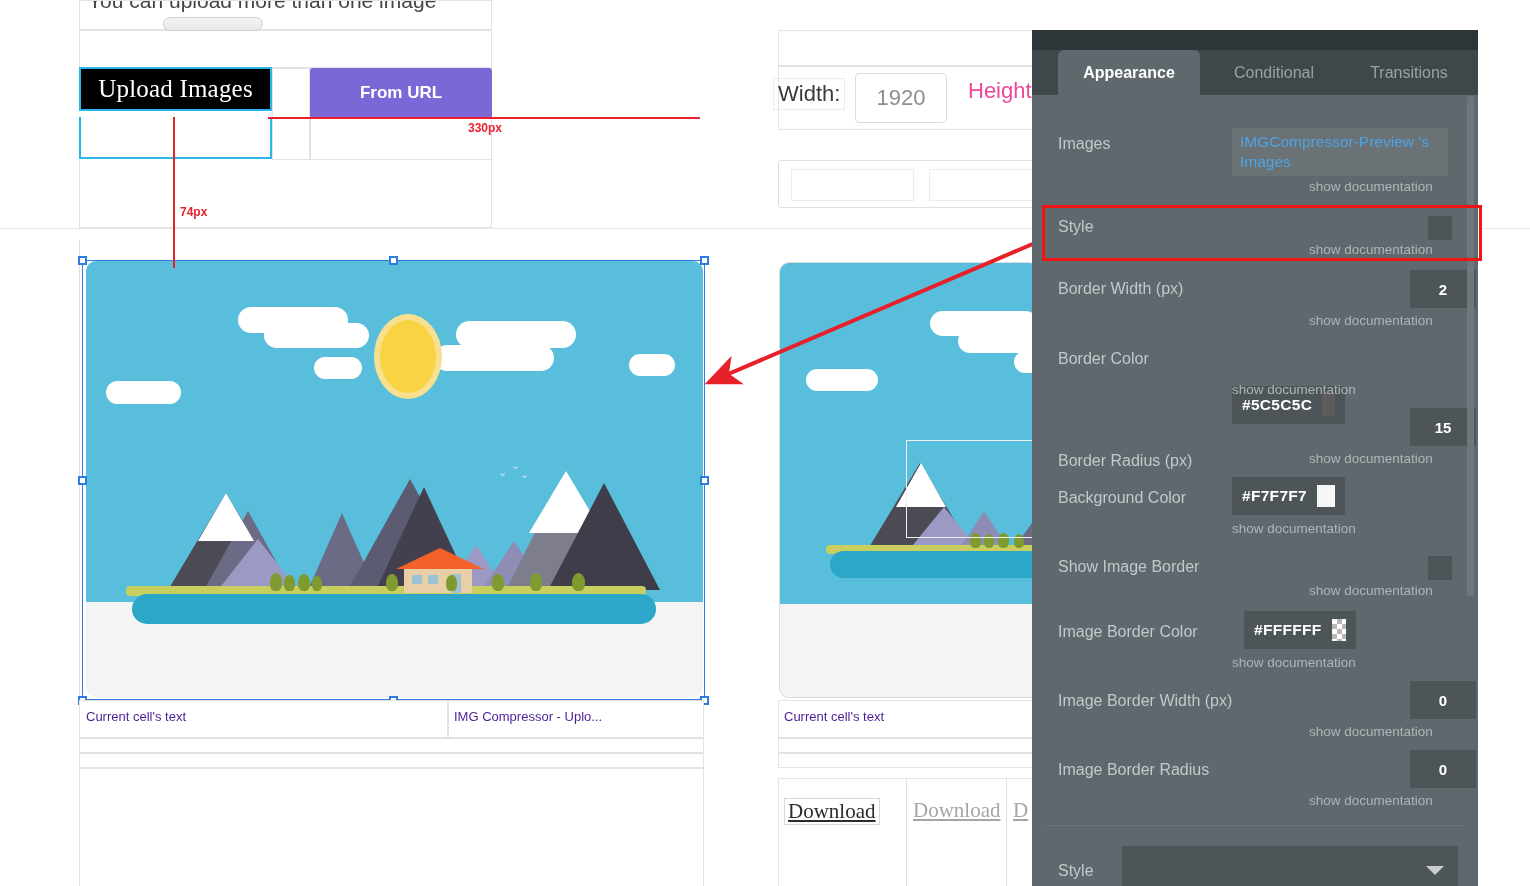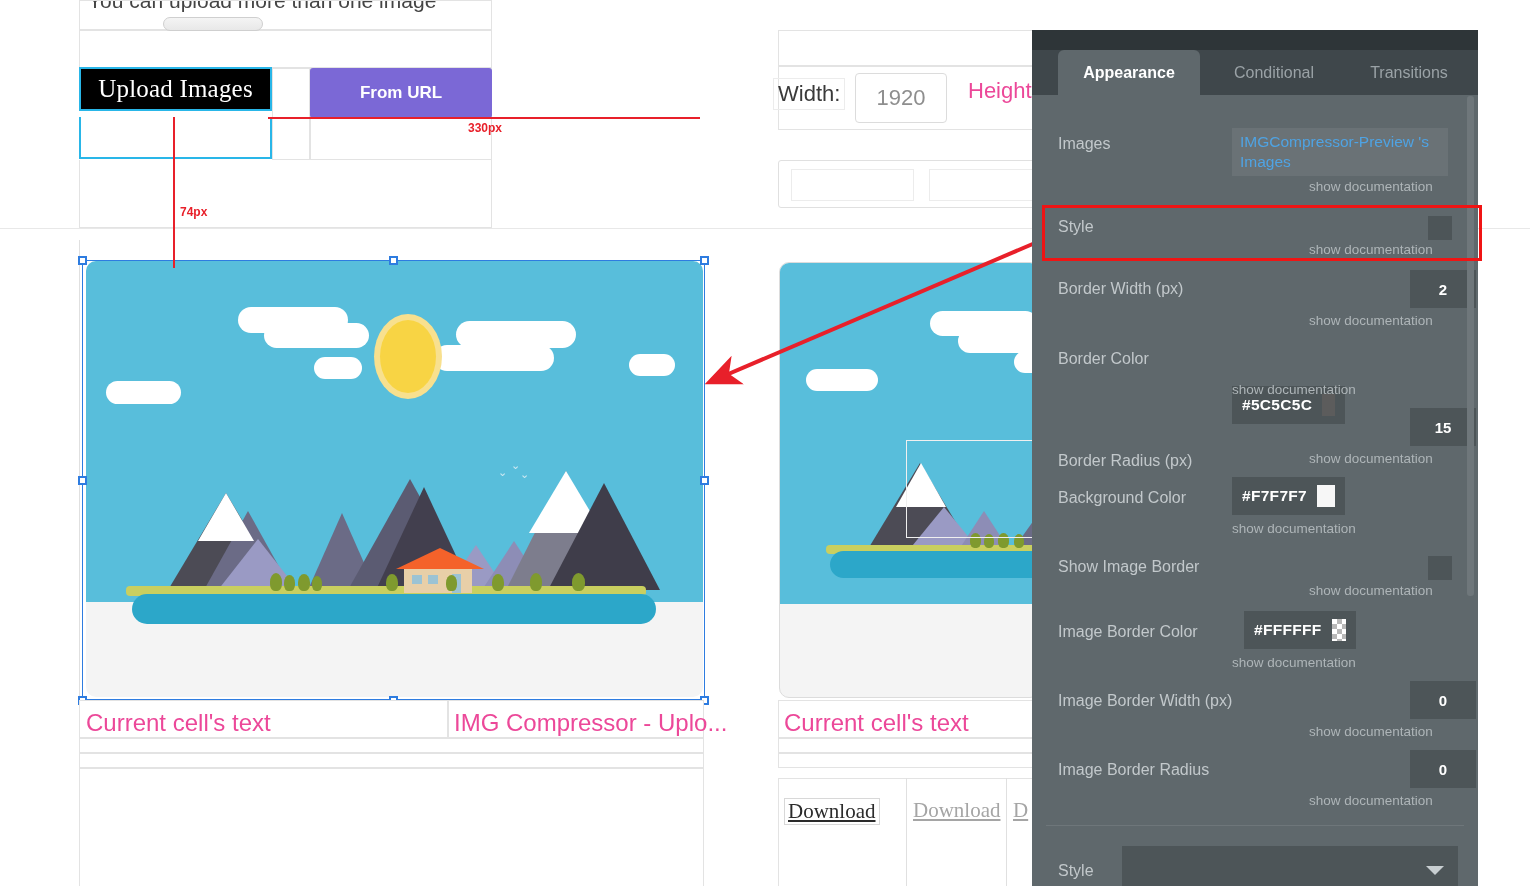--- a/index.html
+++ b/index.html
@@ -84,21 +84,21 @@
   .bird { position:absolute; color:#cfe9f2; font-size:11px; }
 
   
   .selrect { position:absolute; border:1px solid #2e7ce0; pointer-events:none; }
   .handle {
     position:absolute; width:9px; height:9px; background:#ffffff;
     border:2px solid #2e7ce0;
   }
 
   
-  .celltext { position:absolute; font-size:24px; color:#ec4899; }
+  .celltext { position:absolute; font-size:13px; color:#4c1d95; }
   .dl-link {
     position:absolute; font-family:"Liberation Serif", serif; font-size:21px;
     text-decoration:underline;
   }
 
   
   .redline { position:absolute; background:#e8202a; }
   .redlabel { position:absolute; color:#e8202a; font-size:12px; font-weight:bold; }
   .redbox { position:absolute; border:3px solid #f01414; }
   svg.arrow { position:absolute; left:0; top:0; width:1530px; height:886px; pointer-events:none; }

